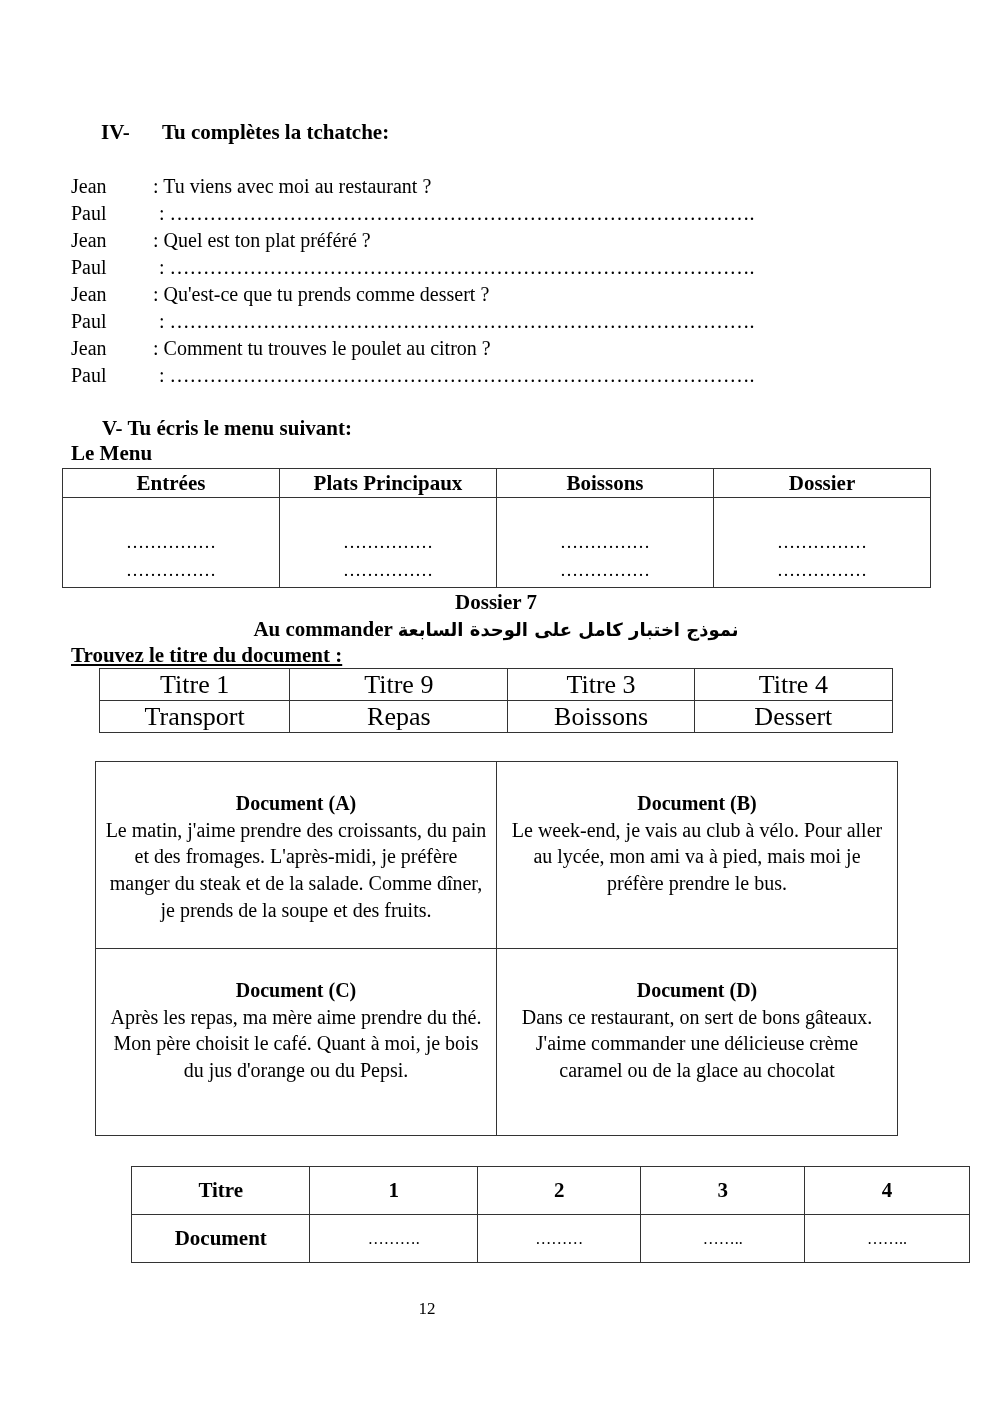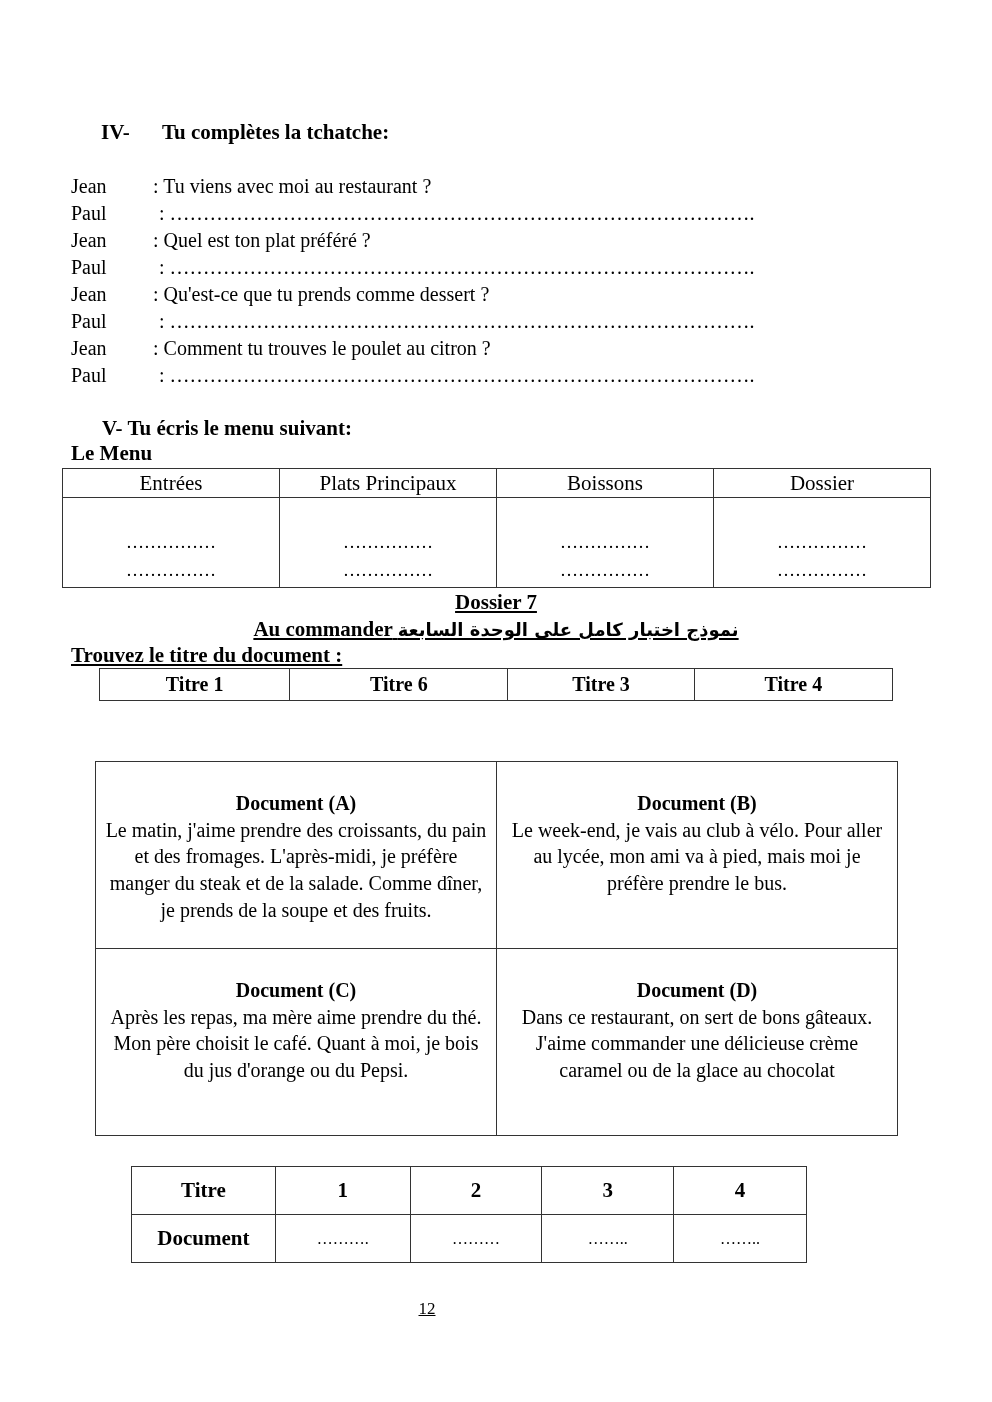--- a/index.html
+++ b/index.html
@@ -9,38 +9,38 @@
   .heading { font-size:21px; font-weight:bold; }
 
   
   .dlg-row { position:absolute; left:71px; height:27px; font-size:20px; line-height:27px; white-space:nowrap; }
   .dlg-speaker { display:inline-block; width:82px; }
 
   table { border-collapse:collapse; position:absolute; }
   td, th { border:1px solid #333; text-align:center; padding:0; }
 
   #menu-table { left:62px; top:468px; width:869px; }
-  #menu-table th { height:28px; font-size:21px; font-weight:normal; }
+  #menu-table th { height:28px; font-size:21px; font-weight:bold; }
   #menu-table td { height:89px; font-size:18px; vertical-align:top; }
   #menu-table td .dots { display:block; line-height:28px; }
   #menu-table td .dots:first-child { margin-top:30px; }
 
   #titles-table { left:99px; top:668px; width:794px; }
-  #titles-table td { height:31px; font-size:20px; font-weight:bold; }
+  #titles-table td { height:31px; font-size:26px; font-weight:normal; }
 
   #docs-table { left:95px; top:761px; width:803px; border:1.5px solid #333; }
   #docs-table td { width:50%; height:187px; vertical-align:top; font-size:20px; line-height:26.7px; padding:28px 8px 0 8px; box-sizing:border-box; }
   #docs-table td .doc-title { font-weight:bold; display:block; }
 
-  #answer-table { left:131px; top:1166px; width:676px; }
+  #answer-table { left:131px; top:1166px; width:839px; }
   #answer-table td { height:47px; font-size:21px; }
   #answer-table .hdr { font-weight:bold; }
   #answer-table .dots { font-size:16px; }
 
-  .center { text-align:center;text-decoration:underline; }
+  .center { text-align:center; }
 </style>
 </head>
 <body>
 
 <div class="abs heading" style="left:101px; top:120px;">
   <span>IV-</span>
   <span style="display:inline-block; width:22px;"></span>
   <span>Tu complètes la tchatche:</span>
 </div>
 
@@ -107,23 +107,29 @@
 <div class="abs heading center" style="left:0; width:992px; top:617px;">
   <span>Au commander</span>
   <span dir="rtl" style="font-family:'DejaVu Sans', sans-serif; font-size:18px;">نموذج اختبار كامل على الوحدة السابعة</span>
 </div>
 <div class="abs heading" style="left:71px; top:643px; text-decoration:underline;">Trouvez le titre du document :</div>
 
 <table id="titles-table">
   <tbody>
       <tr>
     <td style="width:24%;">Titre 1</td>
-    <td style="width:27.5%;">Titre 6</td>
+    <td style="width:27.5%;">Titre 9</td>
     <td style="width:23.5%;">Titre 3</td>
     <td style="width:25%;">Titre 4</td>
+  </tr>
+  <tr>
+    <td>Transport</td>
+    <td>Repas</td>
+    <td>Boissons</td>
+    <td>Dessert</td>
   </tr>
 </tbody>
   </table>
 
 <table id="docs-table">
   <tbody>
       <tr>
     <td>
       <span class="doc-title">Document (A)</span>
       <span>Le matin, j'aime prendre des croissants, du pain et des fromages. L'après-midi, je préfère manger du steak et de la salade. Comme dîner, je prends de la soupe et des fruits.</span>

